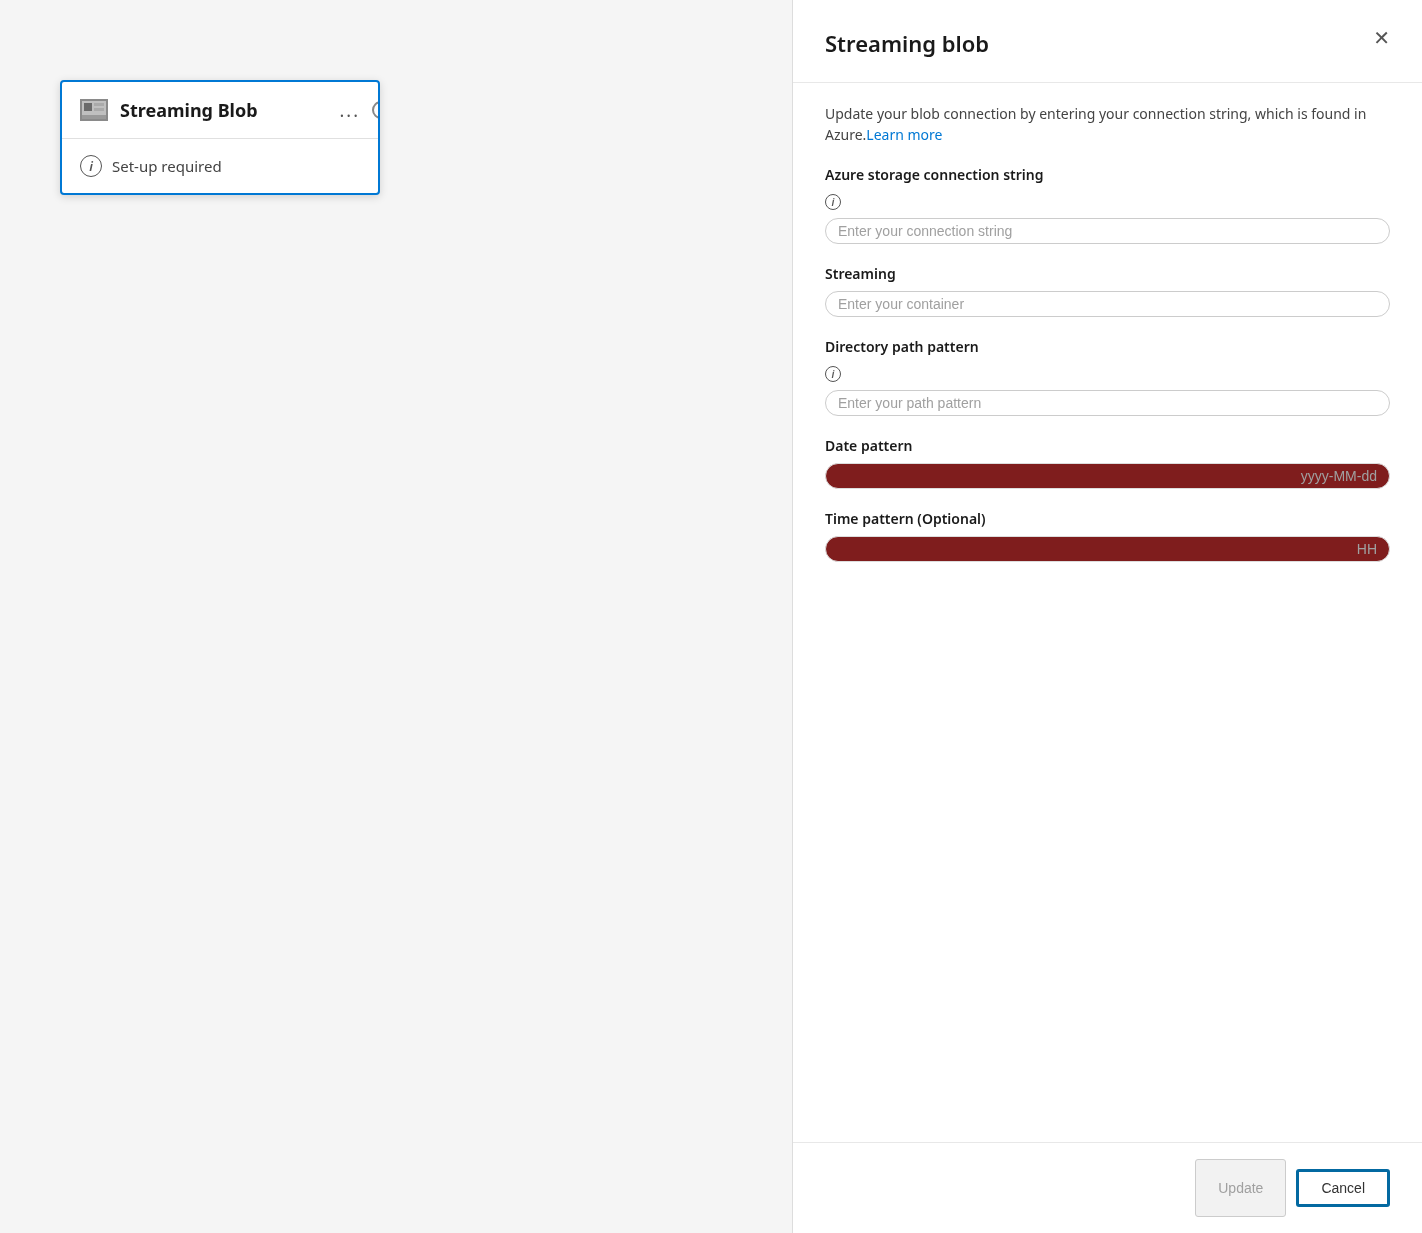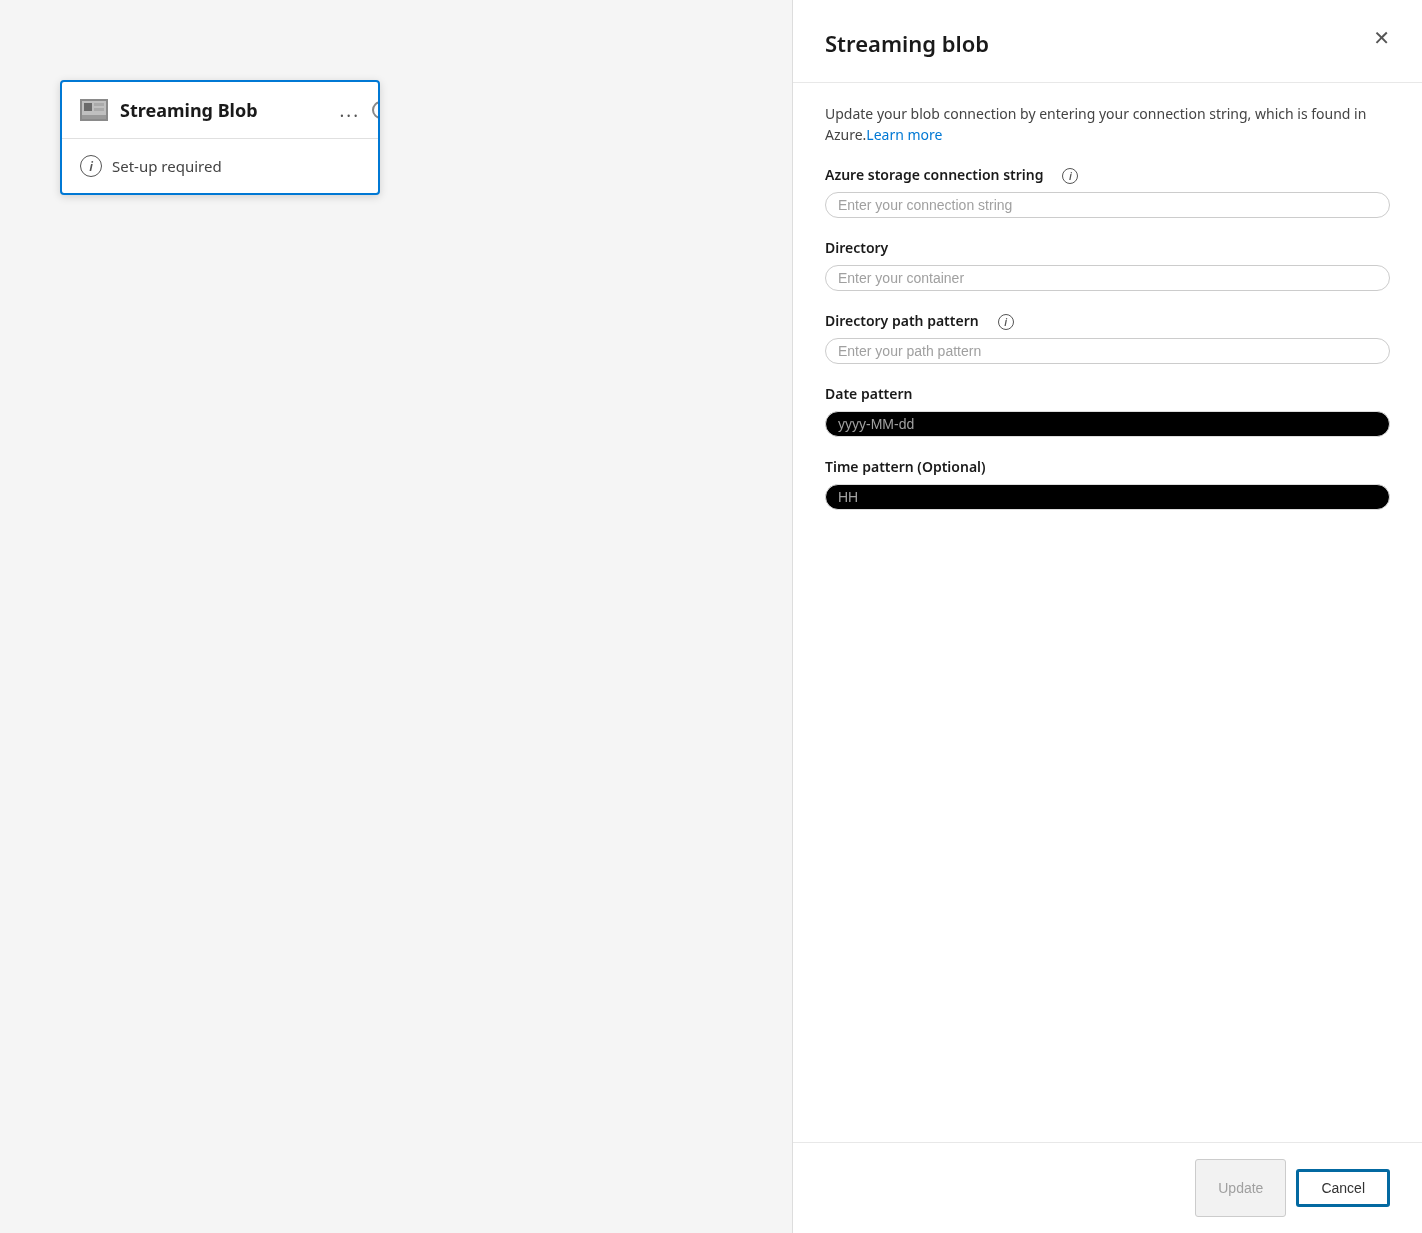--- a/index.html
+++ b/index.html
@@ -164,26 +164,27 @@
       flex: 1;
       overflow-y: auto;
     }
 
     .form-group {
       margin-bottom: 20px;
     }
 
     .form-label {
       display: flex;
-      align-items: flex-end;
-      gap: 19px;
+      align-items: flex-start;
+      gap: 10px;
       font-size: 14px;
       font-weight: 600;
       color: #1a1a1a;
       margin-bottom: 8px;
+      flex-direction: column;
     }
 
     .form-label-info {
       width: 16px;
       height: 16px;
       border-radius: 50%;
       border: 1.5px solid #555;
       display: flex;
       align-items: center;
       justify-content: center;
@@ -205,24 +206,25 @@
       color: #333;
       background: #fff;
       outline: none;
     }
 
     .form-input::placeholder {
       color: #a0a0a0;
     }
 
     .form-input.disabled {
-      background-color: #000000;
+      background-color: #7f1d1d;
       color: #a0a0a0;
       border-color: #ddd;
       cursor: not-allowed;
+      text-align: right;
     }
 
     .form-select-wrapper {
       position: relative;
     }
 
     .form-select {
       width: 100%;
       height: 38px;
       border: 1px solid #ccc;
@@ -319,21 +321,21 @@
     <div class="form-group">
       <div class="form-label">
         <span>Azure storage connection string</span>
         <div class="form-label-info">i</div>
       </div>
       <input type="text" class="form-input" placeholder="Enter your connection string" style="">
     </div>
 
     <div class="form-group">
       <div class="form-label">
-        <span>Directory</span>
+        <span>Streaming</span>
       </div>
       <input type="text" class="form-input" placeholder="Enter your container" style="">
     </div>
 
     <div class="form-group">
       <div class="form-label">
         <span>Directory path pattern</span>
         <div class="form-label-info">i</div>
       </div>
       <input type="text" class="form-input" placeholder="Enter your path pattern" style="">

